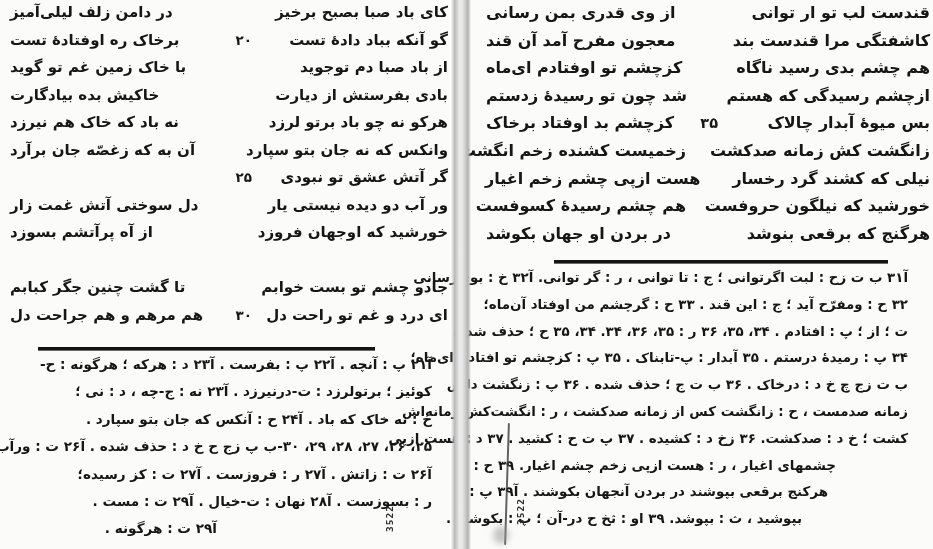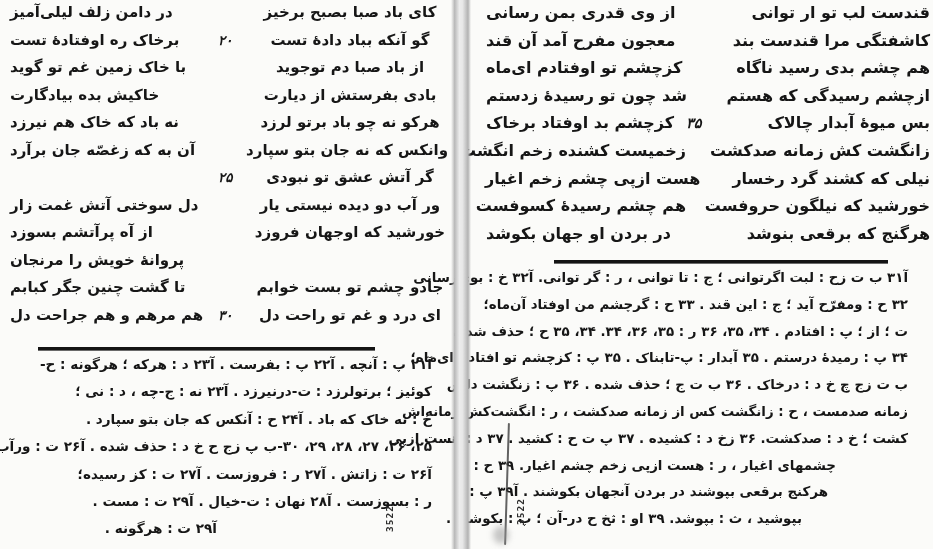--- a/index.html
+++ b/index.html
@@ -15,23 +15,23 @@
   #left-page{left:10px;width:438px;}
   #right-page{left:486px;width:444px;}
 
   
   .poetry{position:absolute;top:3px;right:0;left:0;}
   .vrow{display:flex;align-items:baseline;white-space:nowrap;}
   #left-page .vrow{height:27.5px;font-size:15px;}
   #right-page .vrow{height:27.6px;font-size:16px;}
   .hemi{font-weight:700;overflow:visible;}
   .hemi.first{text-align:start;}
-  #left-page .hemi.first{width:196px;text-align:center;}
+  #left-page .hemi.first{width:196px;}
   #right-page .hemi.first{width:212px;text-align:right;}
-  .vnum{font-weight:700;text-align:left;flex:0 0 auto;font-style:italic;}
+  .vnum{font-weight:700;text-align:right;flex:0 0 auto;}
   #left-page .vnum{width:34px;font-size:13.5px;}
   #right-page .vnum{width:32px;font-size:14.5px;}
   .hemi.second{flex:1;text-align:left;}
 
   
   .rule{position:absolute;background:#141414;height:3px;border-bottom:1px solid #6a6a6a;}
   #left-rule{left:38px;top:347px;width:337px;}
   #right-rule{left:554px;top:260px;width:334px;}
 
   
@@ -114,21 +114,20 @@
         <div class="vnum"></div>
         <div class="hemi second">دل سوختی آتش غمت زار</div>
       </div>
     <div class="vrow">
         <div class="hemi first">خورشید که اوجهان فروزد</div>
         <div class="vnum"></div>
         <div class="hemi second">از آه پرآتشم بسوزد</div>
       </div>
     <div class="vrow">
         <div class="vnum"></div>
-        <div class="hemi second">پروانهٔ خویش را مرنجان</div>
       </div>
     <div class="vrow">
         <div class="hemi first">جادو چشم تو بست خوابم</div>
         <div class="vnum"></div>
         <div class="hemi second">تا گشت چنین جگر کبابم</div>
       </div>
     <div class="vrow">
         <div class="hemi first">ای درد و غم تو راحت دل</div>
         <div class="vnum">۳۰</div>
         <div class="hemi second">هم مرهم و هم جراحت دل</div>

